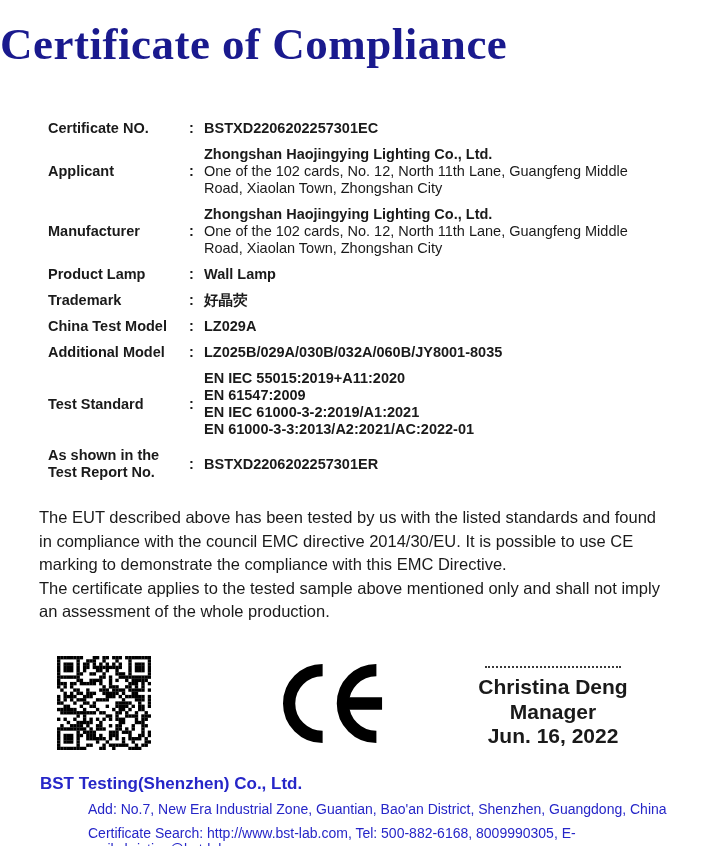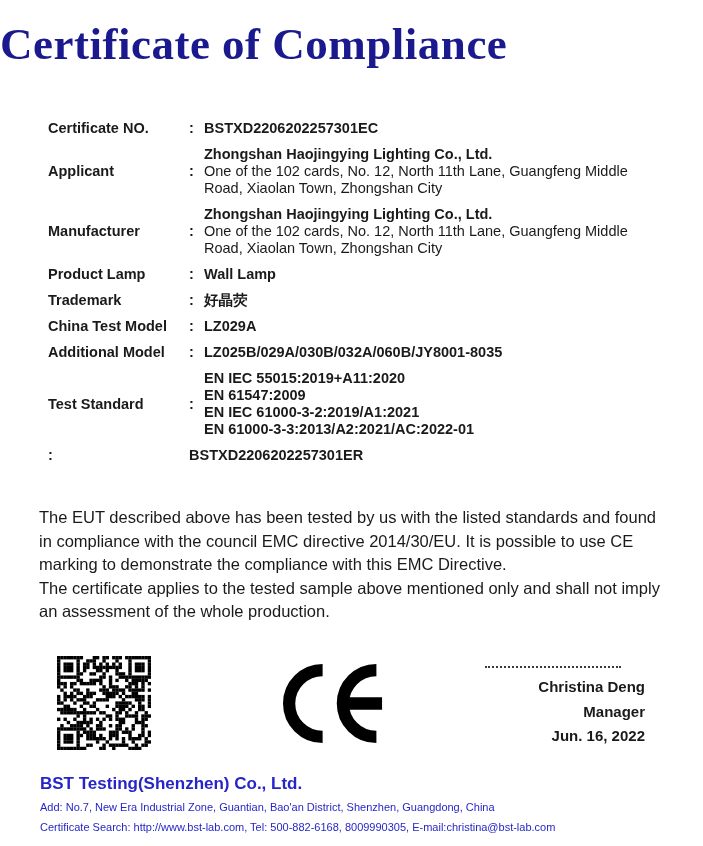--- a/index.html
+++ b/index.html
@@ -22,27 +22,27 @@
   .val{font-size:14.5px;line-height:17px;}
   .val .b{font-weight:bold;}
   .statement{
     position:absolute;left:39px;top:506px;width:629px;
     font-size:16.5px;line-height:23.5px;color:#1a1a1a;
   }
   .statement p{margin:0;}
   .qr{position:absolute;left:57px;top:656px;width:94px;height:94px;}
   .ce{position:absolute;left:283px;top:660px;}
   .sign{
-    position:absolute;left:461px;top:666px;width:184px;text-align:right;
-    font-weight:bold;font-size:15px;line-height:24.5px;
+    position:absolute;left:461px;top:666px;width:184px;text-align:center;
+    font-weight:bold;font-size:21px;line-height:24.5px;
   }
   .dotline{width:136px;margin:0 auto 7px auto;border-top:2px dotted #3a3a3a;height:0;}
   .footer{position:absolute;left:40px;top:774px;width:640px;color:#2626c8;}
   .footer .company{font-size:17px;font-weight:bold;margin-bottom:7px;}
-  .footer .line{font-size:11px;margin-bottom:8px;}
+  .footer .line{font-size:14px;margin-bottom:8px;margin-left:48px;}
 </style>
 </head>
 <body>
 
 <div class="page">
 
   <div class="title">Certificate of Compliance</div>
 
   <div class="details">
       <div class="row">
@@ -100,20 +100,22 @@
         <div class="lab">Test Standard</div>
         <div class="sep">:</div>
         <div class="val">
           <div class="b">EN IEC 55015:2019+A11:2020</div>
           <div class="b">EN 61547:2009</div>
           <div class="b">EN IEC 61000-3-2:2019/A1:2021</div>
           <div class="b">EN 61000-3-3:2013/A2:2021/AC:2022-01</div>
         </div>
       </div>
       <div class="row">
+        <div class="lab">As shown in the
+Test Report No.</div>
         <div class="sep">:</div>
         <div class="val">
           <div class="b">BSTXD2206202257301ER</div>
         </div>
       </div>
     </div>
 
   <div class="statement">
     <p>The EUT described above has been tested by us with the listed standards and found in compliance with the council EMC directive 2014/30/EU. It is possible to use CE marking to demonstrate the compliance with this EMC Directive.</p>
     <p>The certificate applies to the tested sample above mentioned only and shall not imply an assessment of the whole production.</p>

